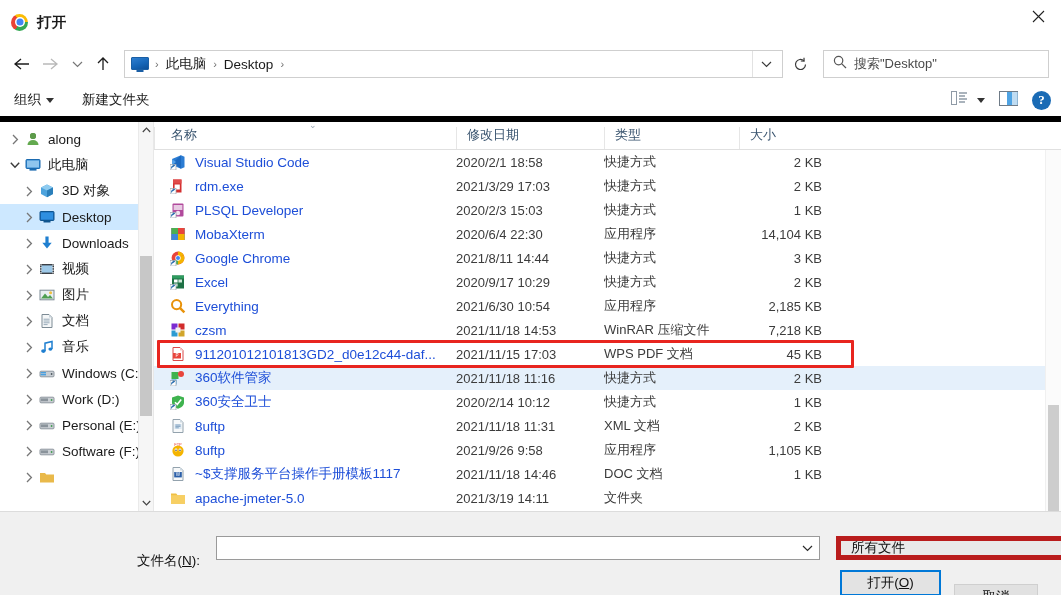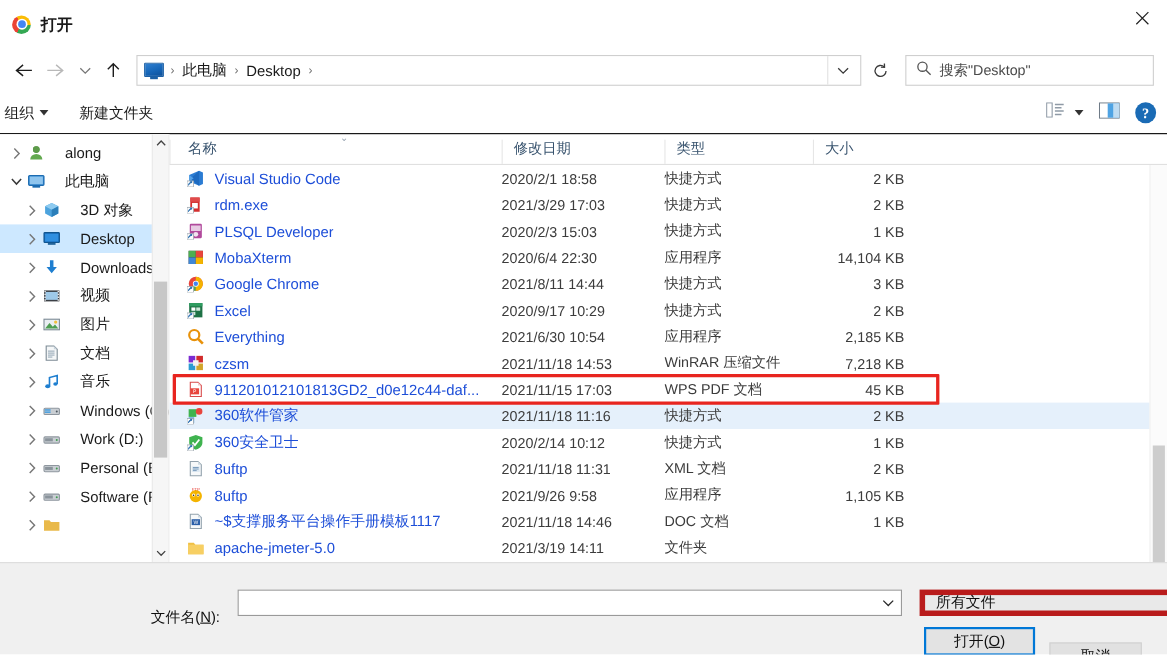--- a/index.html
+++ b/index.html
@@ -111,22 +111,22 @@
     border: 1px solid #cfcfcf; background: #fff;
     display: flex; align-items: center; padding-left: 9px;
     gap: 7px;
   }
   .search-ph { font-size: 13px; color: #4a4a4a; }
 
   
   .cmdbar {
     height: 38px; flex: none;
     display: flex; align-items: center;
-    padding: 0 10px 0 4px;
-    border-bottom: 1px solid #000000;
+    padding: 0 10px 0 14px;
+    border-bottom: 6px solid #000000;
   }
   .cmd-item {
     font-size: 13.5px; color: #1a1a1a;
     display: flex; align-items: center; gap: 5px;
     margin-right: 28px; white-space: nowrap;
   }
   .caret-sm {
     width: 0; height: 0; border-left: 4px solid transparent;
     border-right: 4px solid transparent; border-top: 5px solid #333;
   }
@@ -151,21 +151,21 @@
   }
   .tree { padding-top: 4px; }
   .tree-row {
     height: 26px; display: flex; align-items: center;
     padding-right: 4px; white-space: nowrap;
   }
   .tree-row.selected { background: #cde8ff; }
   .tw { width: 18px; flex: none; display:flex; align-items:center; justify-content:center; }
   .tw svg { display:block; }
   .tree-ico { width: 18px; flex: none; display:flex; align-items:center; justify-content:center; }
-  .tree-label { font-size: 13.5px; color: #1a1a1a; margin-left: 17px; }
+  .tree-label { font-size: 13.5px; color: #1a1a1a; margin-left: 6px; }
   .ind0 { padding-left: 6px; }
   .ind1 { padding-left: 20px; }
 
   .sb-scroll {
     position: absolute; right: 0; top: 0; bottom: 0; width: 15px;
     background: #f6f6f6; border-left: 1px solid #eaeaea;
     display: flex; flex-direction: column; align-items: center;
   }
   .sb-arrow { height: 16px; width: 100%; display:flex; align-items:center; justify-content:center; color:#555; font-size:9px; }
   .sb-track { flex: 1 1 auto; width: 100%; position: relative; }

